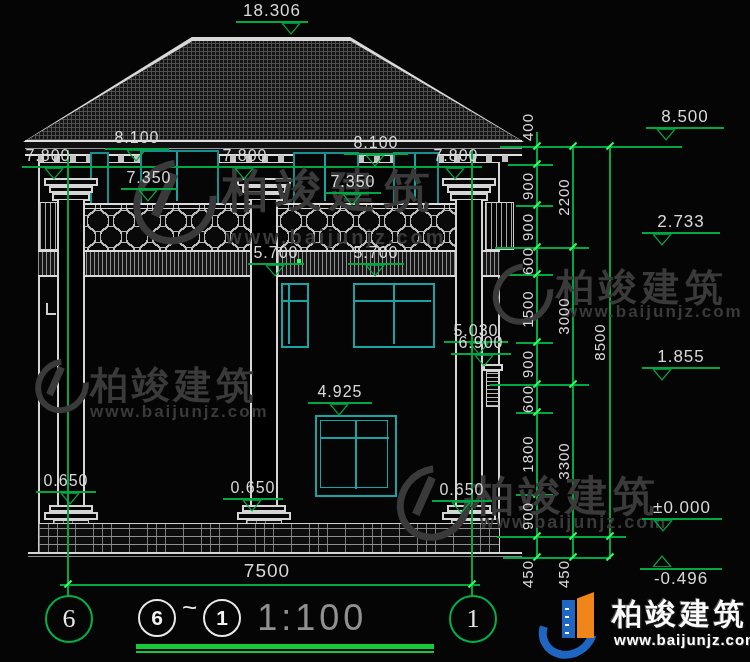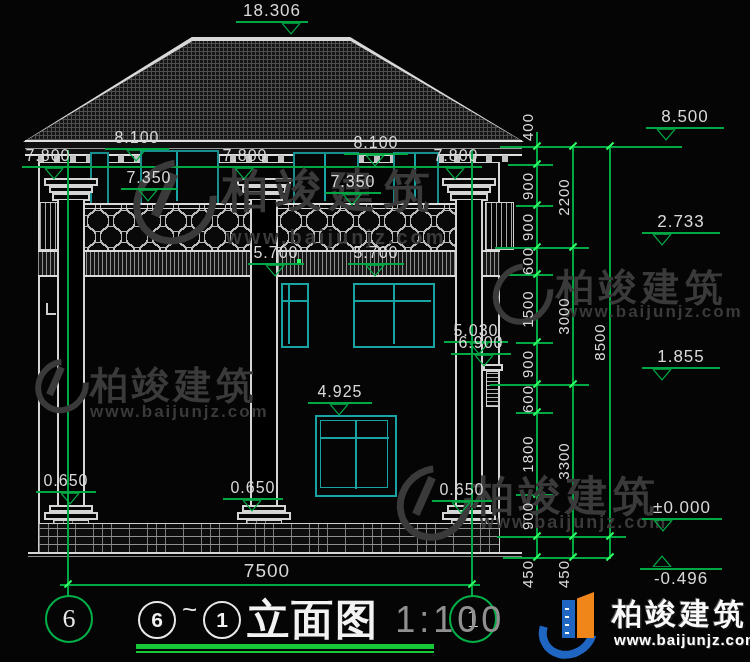--- a/index.html
+++ b/index.html
@@ -354,21 +354,20 @@
     </div>
 
   <div class="title-row">
     <span class="tc">
         <span>6</span>
       </span>
     <span class="tilde">~</span>
     <span class="tc">
         <span>1</span>
       </span>
-    <span class="ttl">立面图</span>
     <span class="tscale">1:100</span>
   </div>
   <div class="abs" style="left:136px;top:644px;width:298px;height:5px;background:#17c838;"></div>
   <div class="abs" style="left:136px;top:651px;width:298px;height:2px;background:#17c838;"></div>
 
   <div class="abs" style="left:536px;top:590px;width:76px;height:70px;z-index:7;">
     <div class="abs" style="left:2px;top:14px;width:44px;height:38px;border:8px solid #1e66c2;border-radius:50%;border-top-color:transparent;border-right-color:transparent;transform:rotate(-30deg);"></div>
     <div class="abs" style="left:26px;top:10px;width:13px;height:38px;background:#1e66c2;background-image:repeating-linear-gradient(0deg,#ffffff 0 2px,transparent 2px 8px);background-size:4px 100%;background-repeat:no-repeat;background-position:3px 4px;"></div>
     <div class="abs" style="left:41px;top:2px;width:17px;height:46px;background:#f08519;clip-path:polygon(0 14%,100% 0,100% 100%,0 100%);"></div>
   </div>

